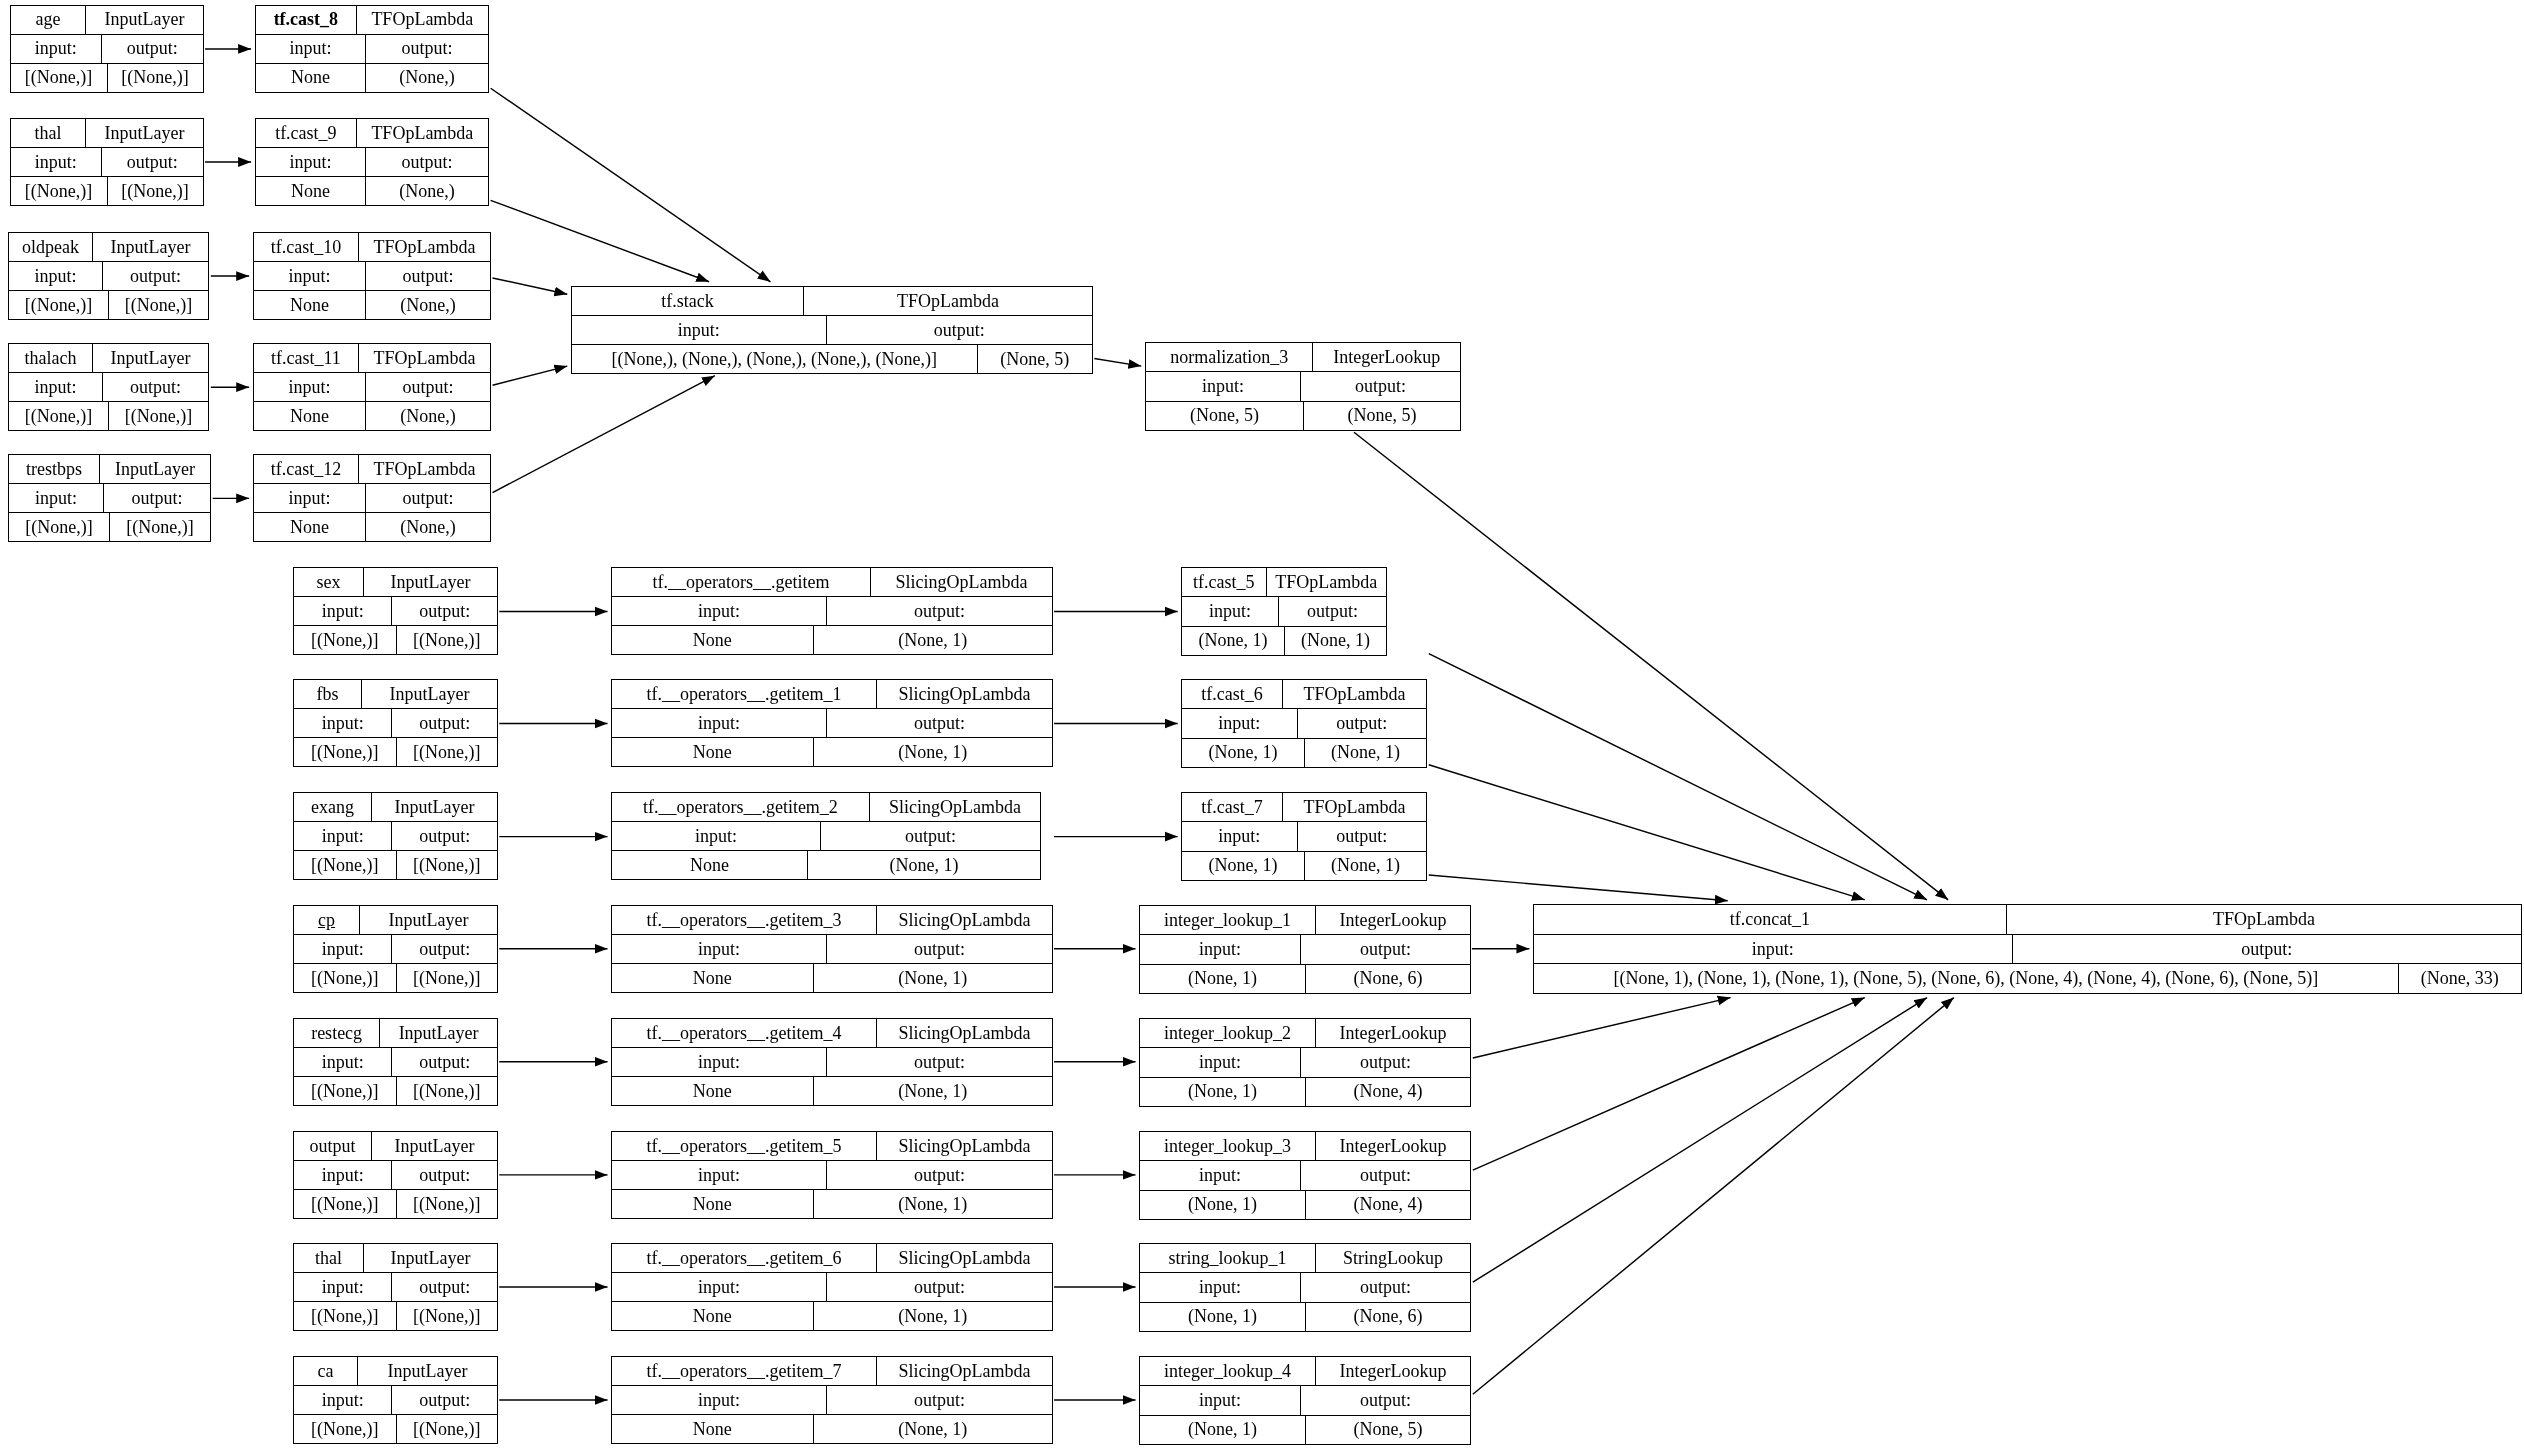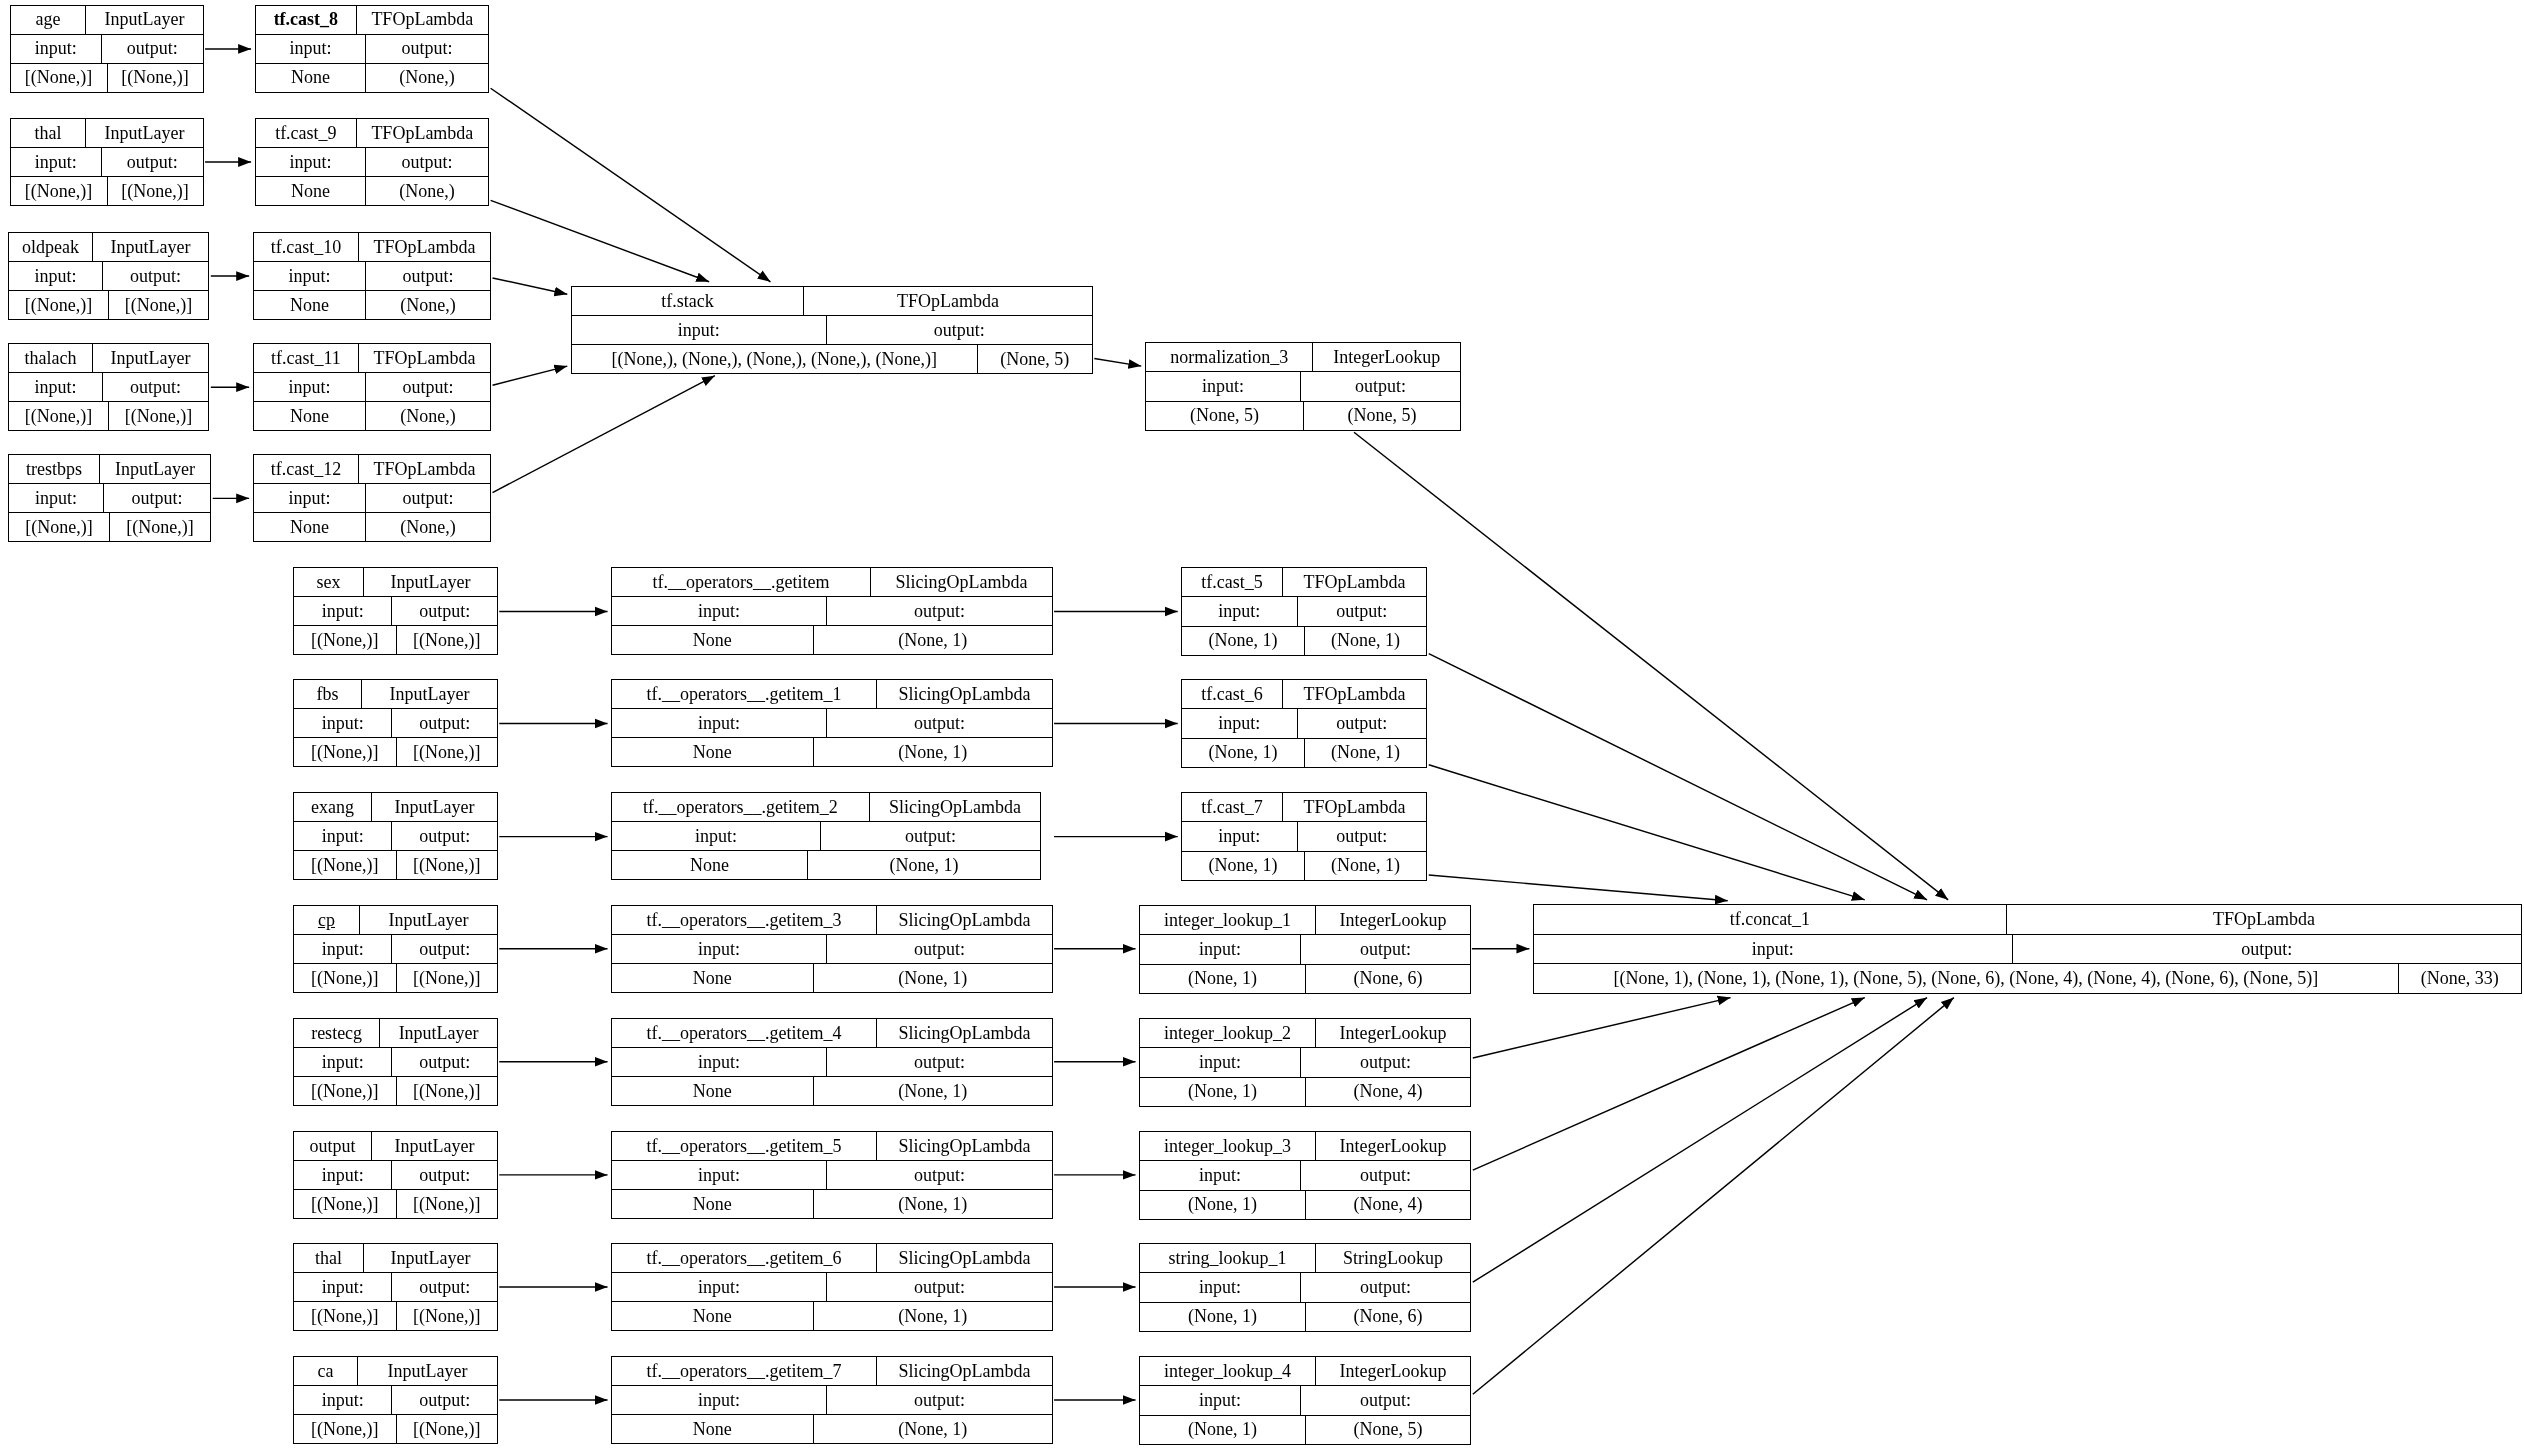--- a/index.html
+++ b/index.html
@@ -259,21 +259,21 @@
         </div>
         <div class="nrow">
           <div class="ncell" style="width: 48.6%;">input:</div>
           <div class="ncell" style="width: 51.4%;">output:</div>
         </div>
         <div class="nrow">
           <div class="ncell" style="width: 45.6%;">None</div>
           <div class="ncell" style="width: 54.4%;">(None, 1)</div>
         </div>
       </div>
-      <div class="node" style="left: 1181px; top: 567px; width: 246px; height: 89px;">
+      <div class="node" style="left: 1181px; top: 567px; width: 206px; height: 89px;">
         <div class="nrow">
           <div class="ncell" style="width: 41%;">tf.cast_5</div>
           <div class="ncell" style="width: 59%;">TFOpLambda</div>
         </div>
         <div class="nrow">
           <div class="ncell" style="width: 47%;">input:</div>
           <div class="ncell" style="width: 53%;">output:</div>
         </div>
         <div class="nrow">
           <div class="ncell" style="width: 50%;">(None, 1)</div>

